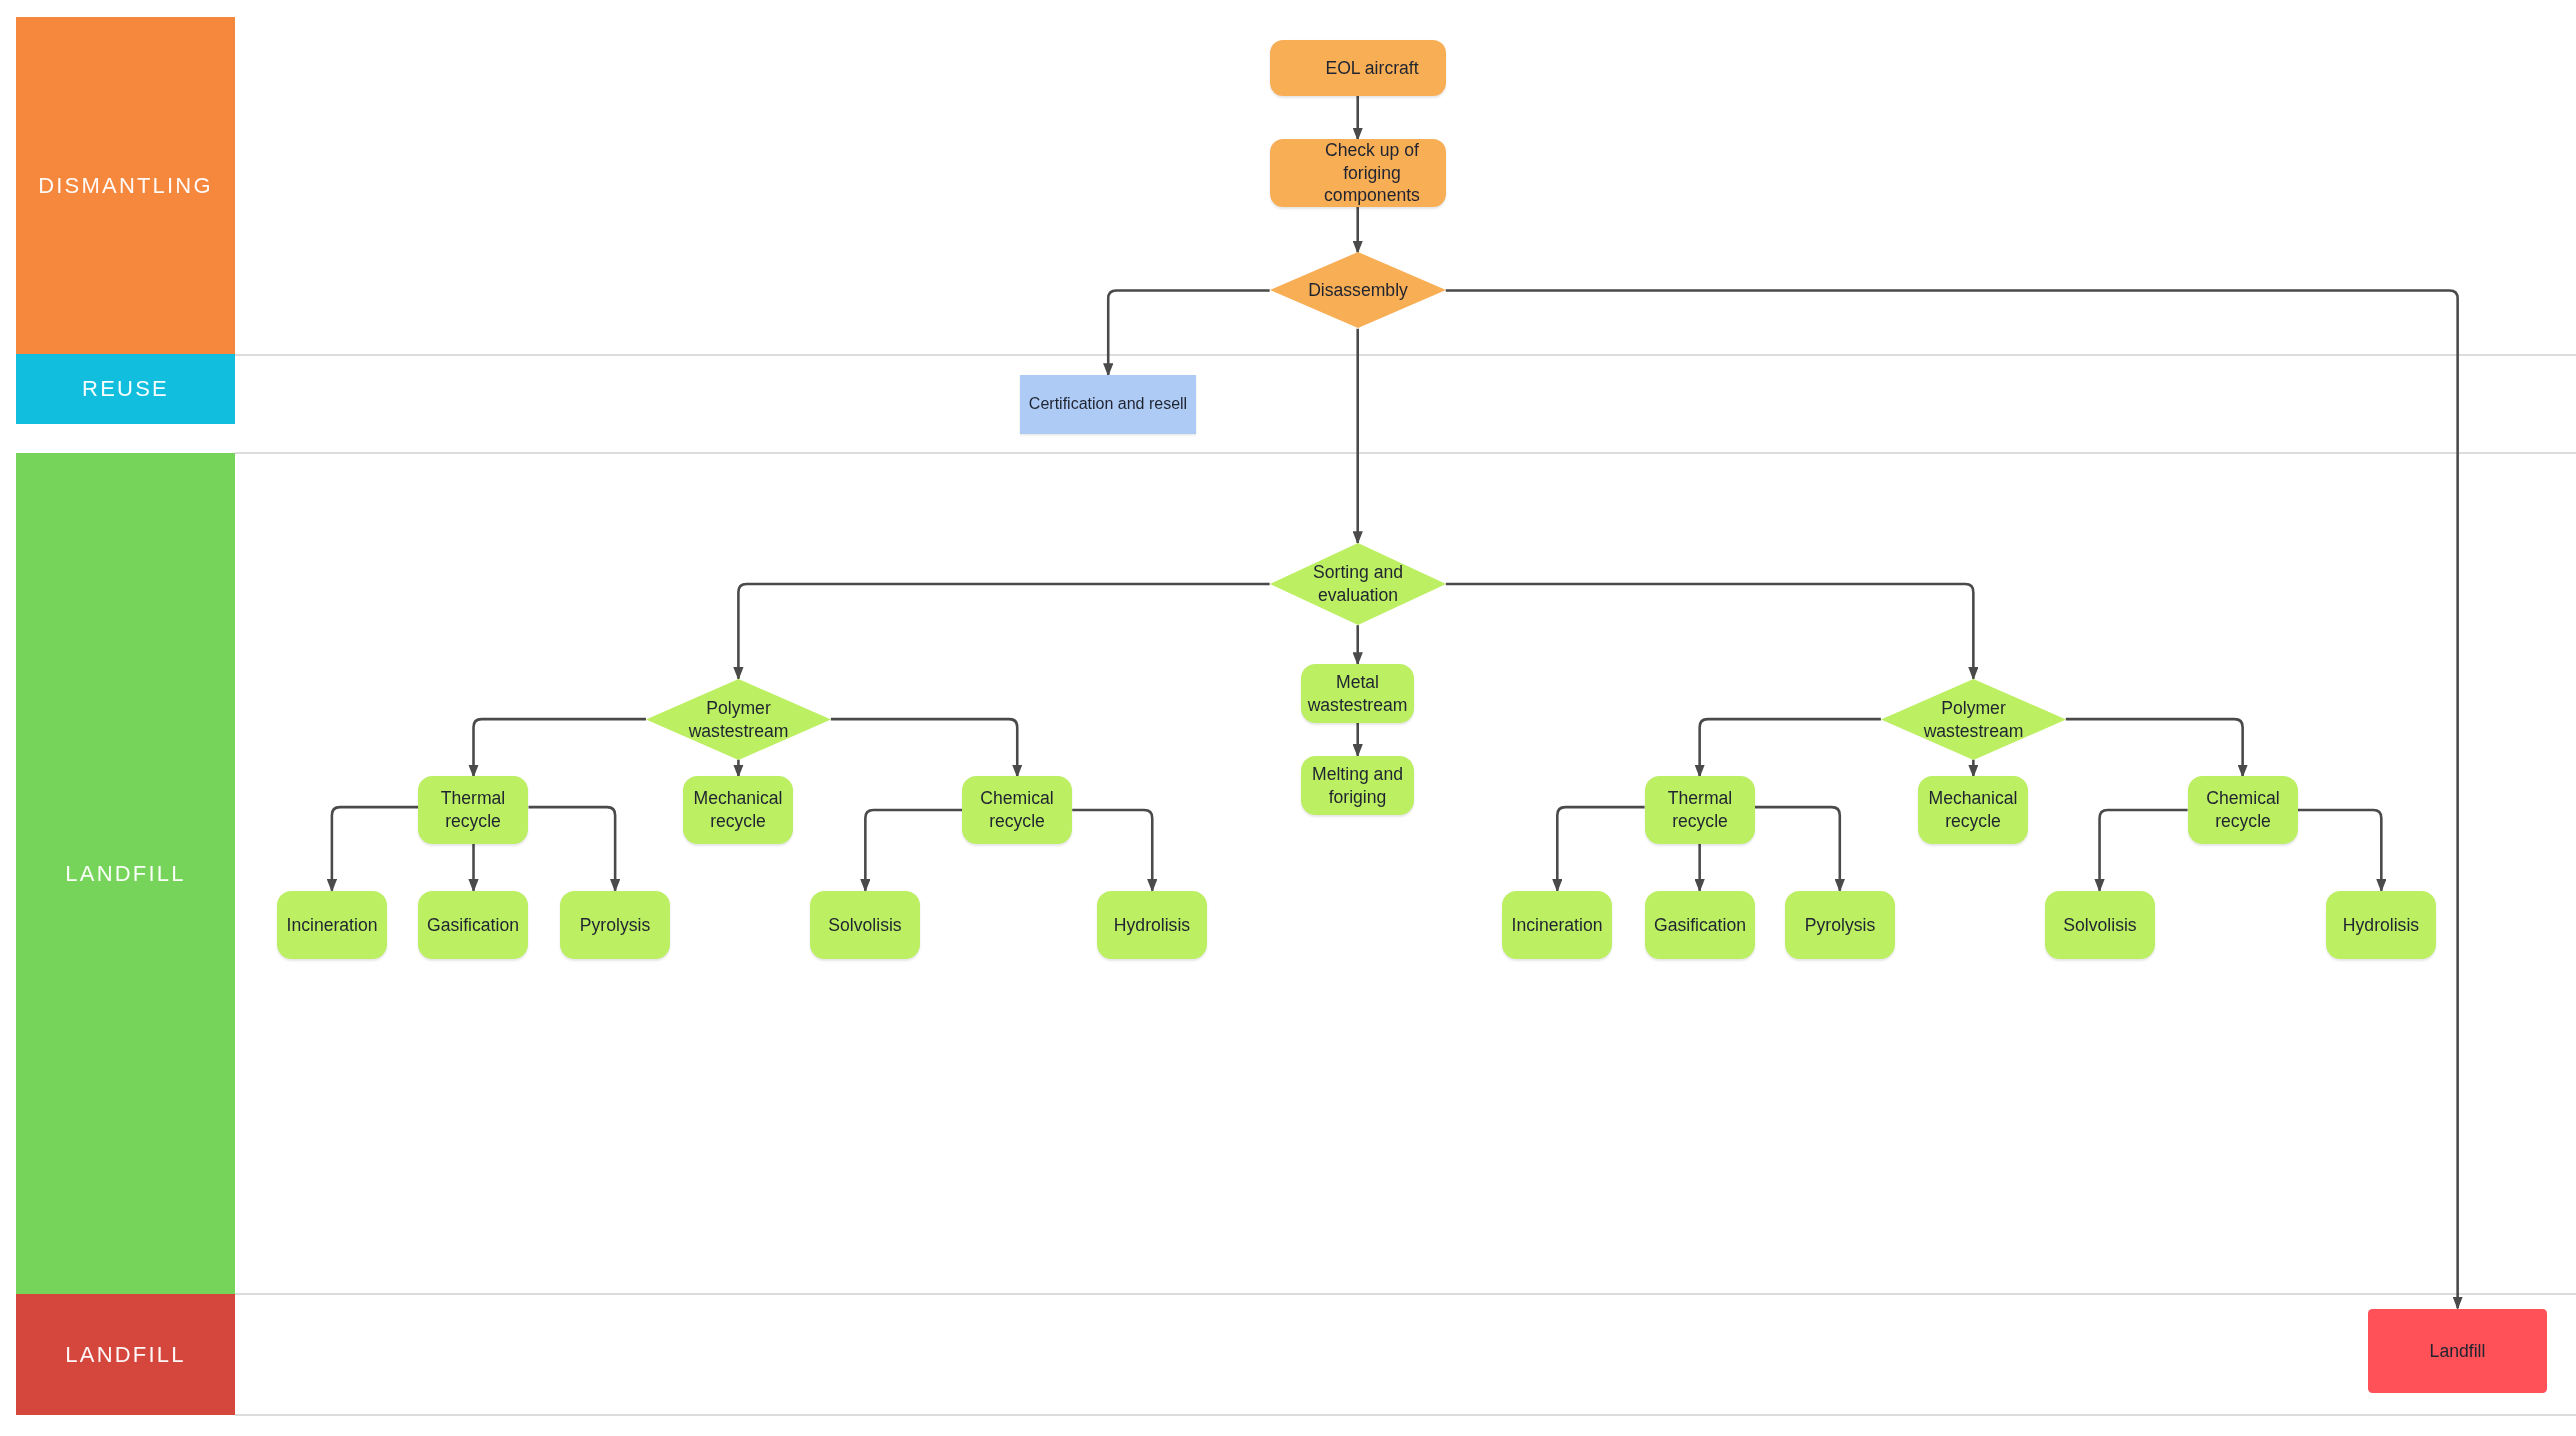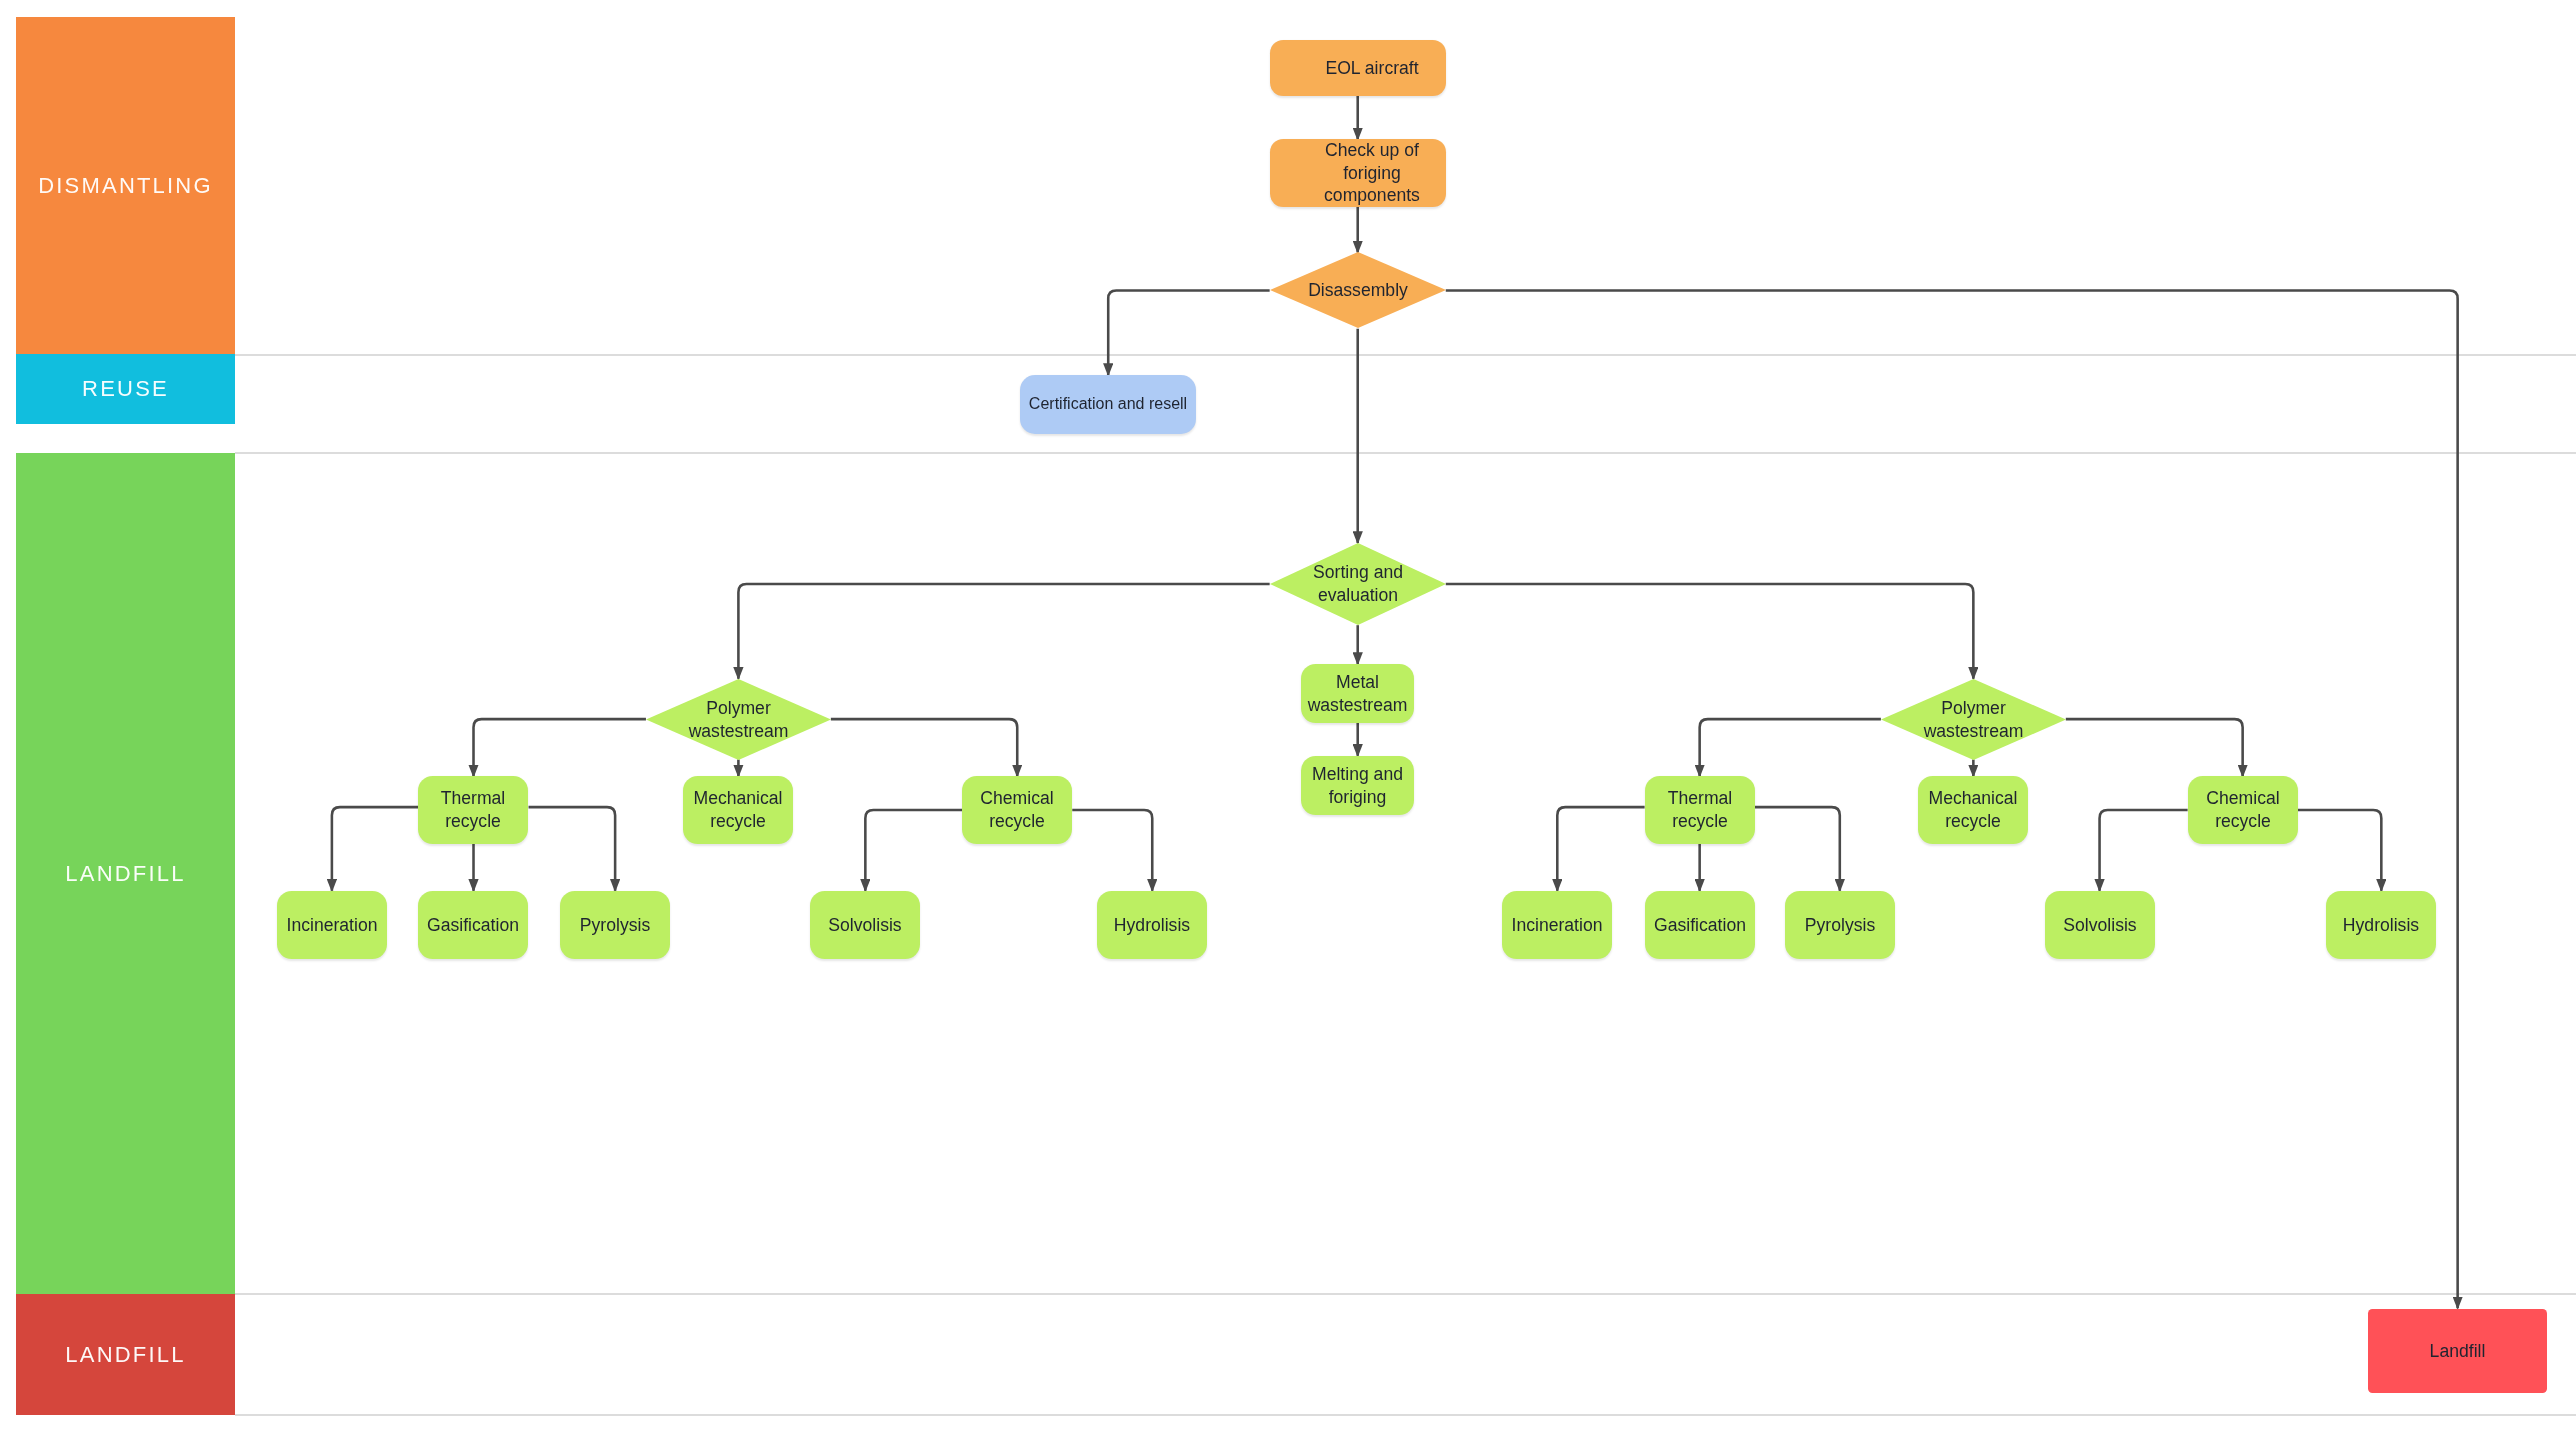--- a/index.html
+++ b/index.html
@@ -52,21 +52,21 @@
     justify-content: center;
     text-align: center;
     box-sizing: border-box;
     pointer-events: auto;
     color: #1f2430;
     font-size: 17.6px;
     line-height: 1.3;
   }
   .node.rect { border-radius: 14.7px; box-shadow: 0 1.5px 2.2px rgba(0,0,0,0.10); }
   .node.rect.orange { border-radius: 13.2px; padding-left: 28px; }
-  .node.rect.blue { border-radius: 15px; font-size: 16px; }
+  .node.rect.blue { border-radius: 0; font-size: 16px; }
   .node.rect.red { border-radius: 4.4px; box-shadow: none; }
   .node.diamond {
     clip-path: polygon(50% 0%, 100% 50%, 50% 100%, 0% 50%);
     box-shadow: none;
   }
   .node-label {
     display: block;
     padding: 0 4.4px;
     user-select: none;
   }

